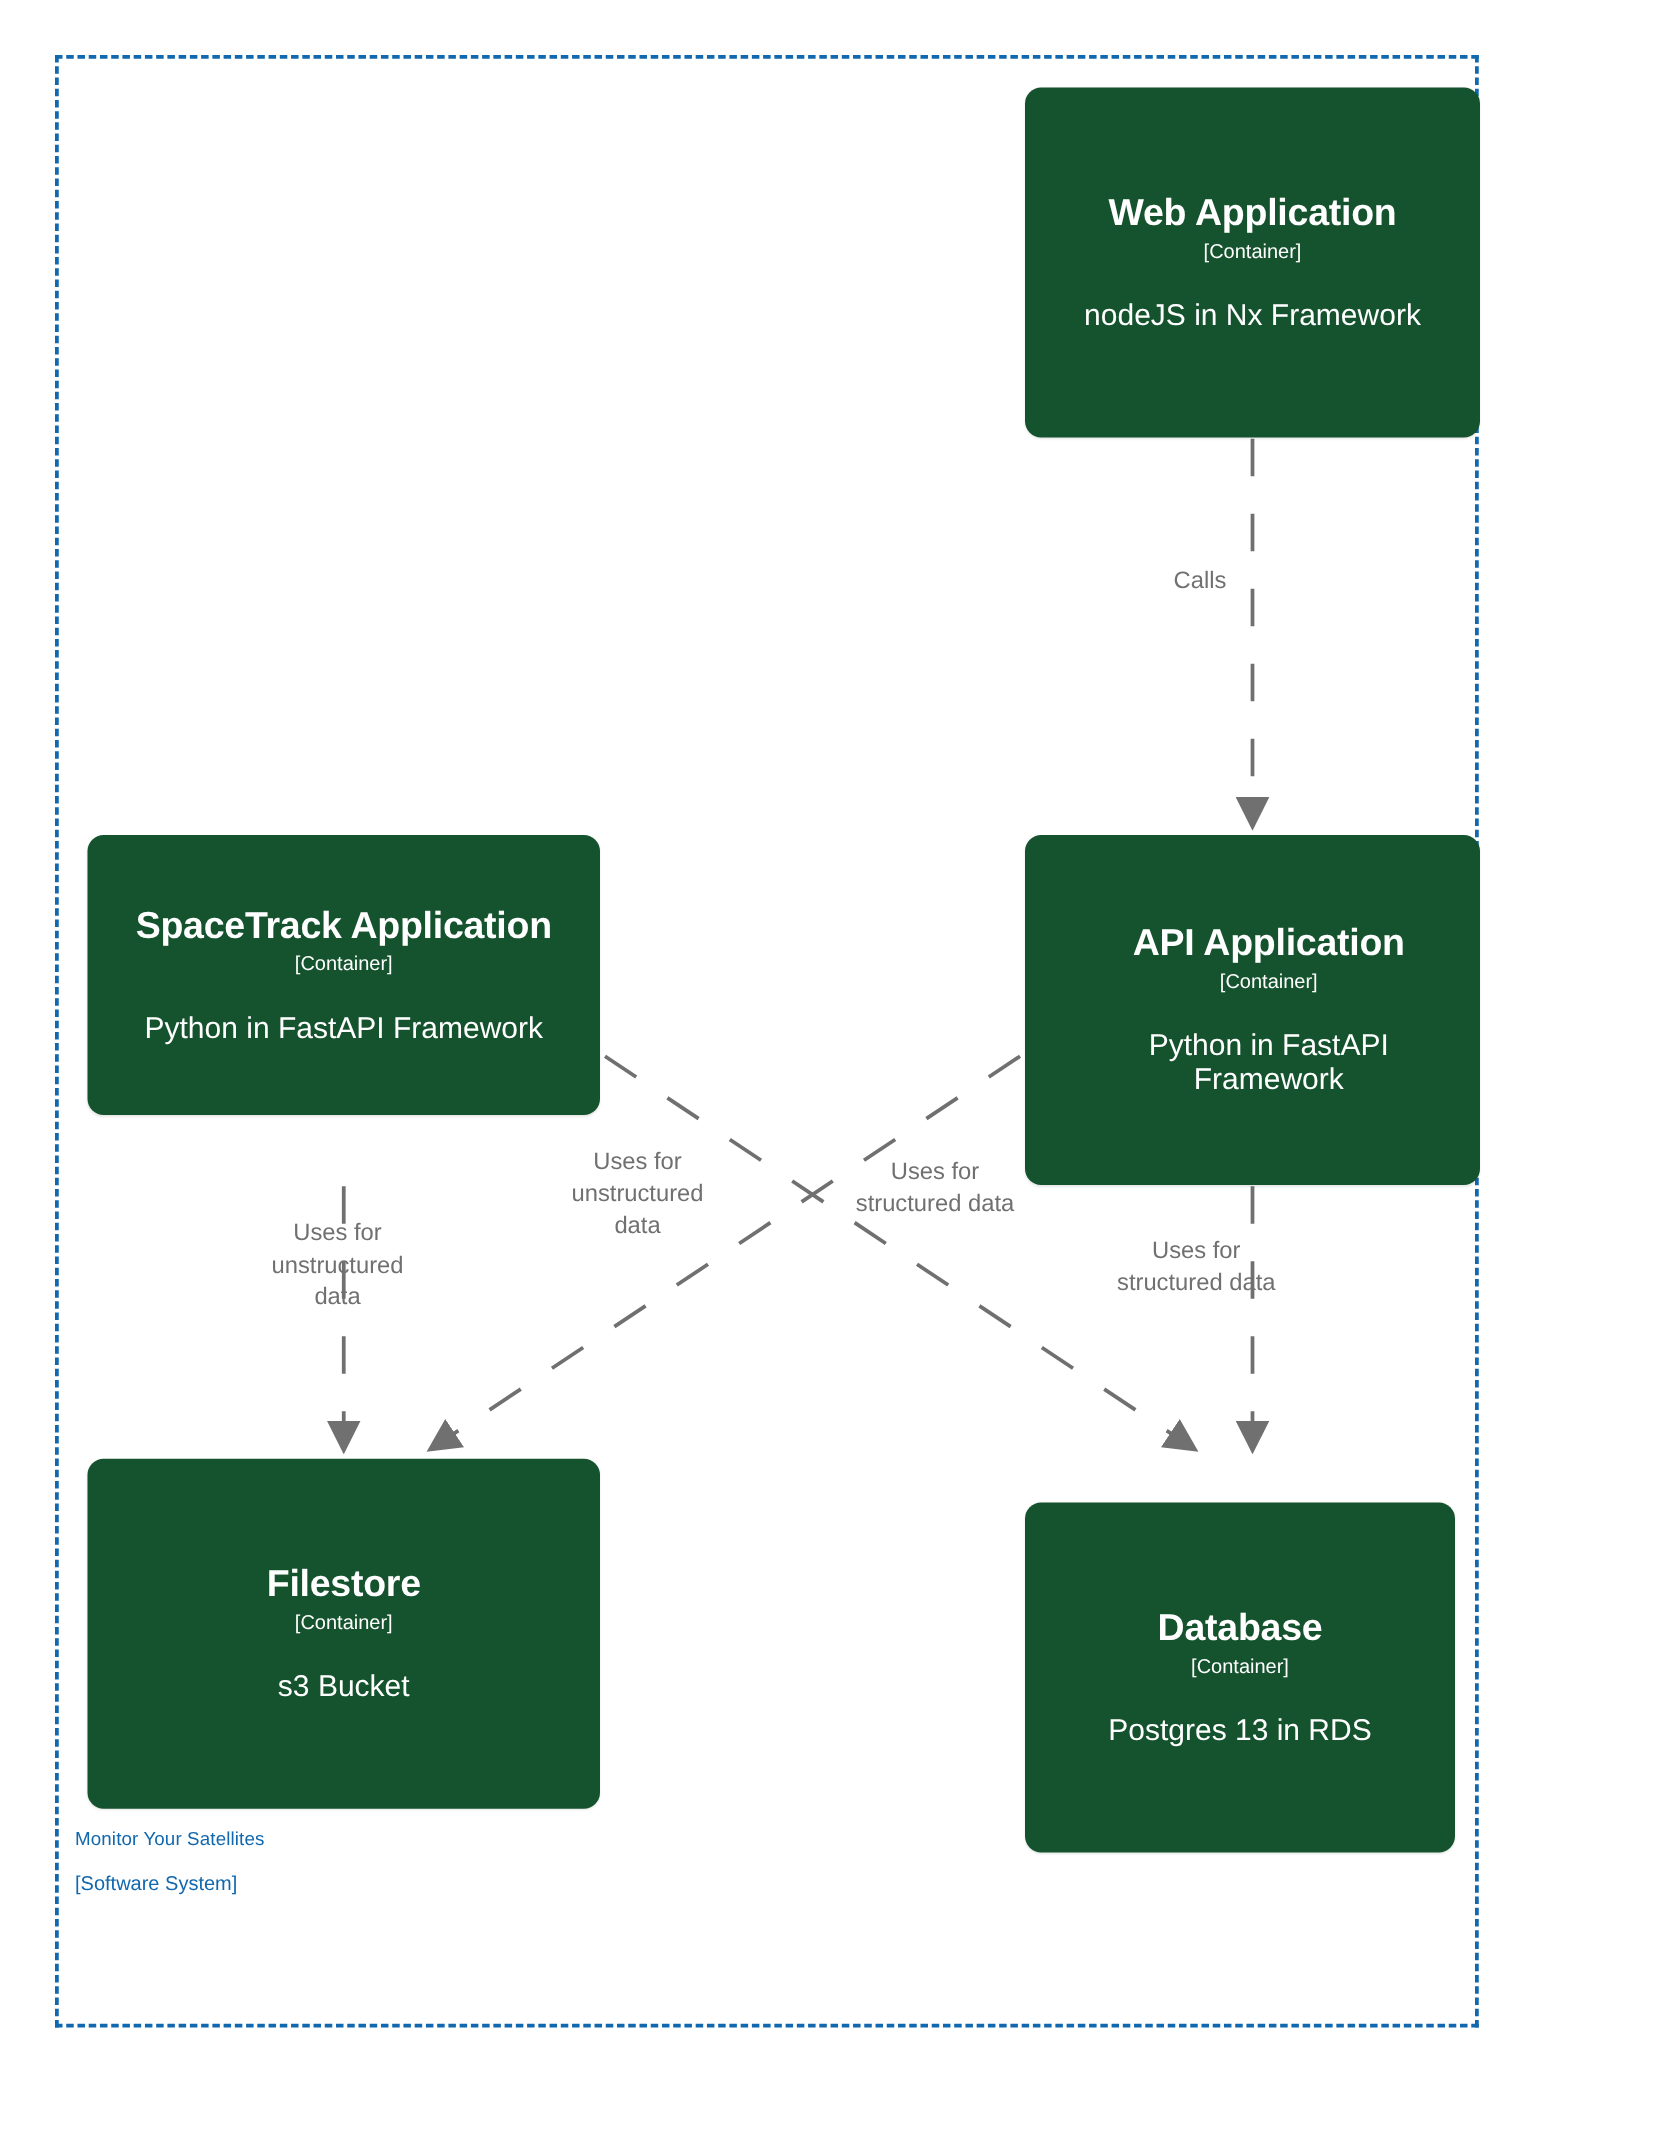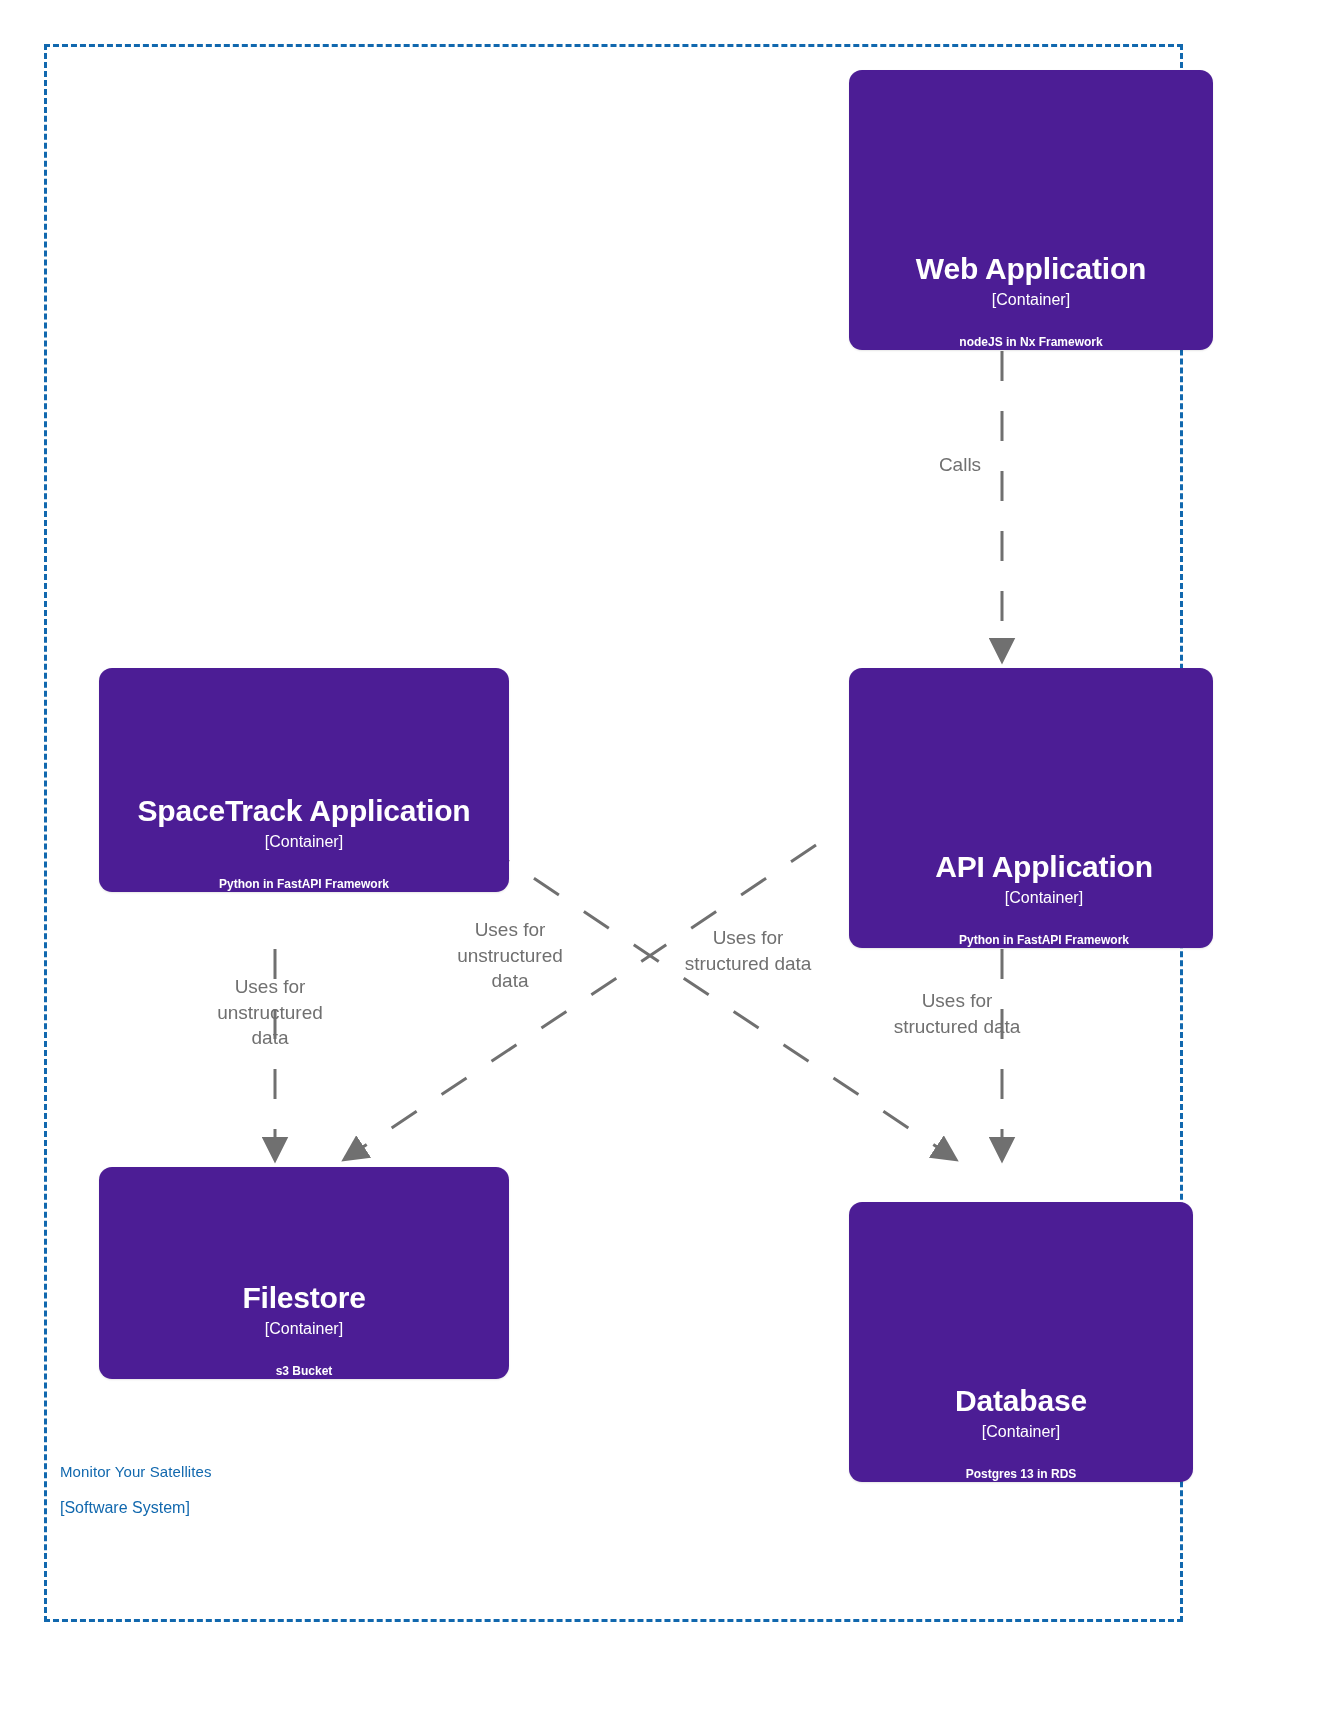--- a/index.html
+++ b/index.html
@@ -51,56 +51,55 @@
   .boundary-label .b-sub {
     display: block;
     font-size: 16px;
     font-weight: 400;
     margin-top: 19px;
   }
 
   
   .node {
     position: absolute;
-    background: #4c1d95;
+    background: #14532d;
     border-radius: 13px;
     box-sizing: border-box;
     display: flex;
     flex-direction: column;
     align-items: center;
-    justify-content: flex-end;
+    justify-content: center;
     color: #ffffff;
     text-align: center;
     padding: 0 18px;
     box-shadow: 0 1px 2px rgba(0,0,0,0.10);
-    margin-left: 29px;
   }
   .node .n-name {
     font-size: 30px;
     font-weight: bold;
     line-height: 1.1;
     letter-spacing: -0.2px;
   }
   .node .n-type {
     font-size: 16px;
     font-weight: 400;
     margin-top: 6px;
     line-height: 1.1;
   }
   .node .n-tech {
-    font-size: 12px;
-    font-weight: 700;
+    font-size: 24px;
+    font-weight: 400;
     margin-top: 28px;
     line-height: 1.15;
   }
 
   #node-web       { left: 820px;  top: 70px;   width: 364px; height: 280px; }
   #node-spacetrack{ left: 70px;   top: 668px;  width: 410px; height: 224px; }
   #node-api       { left: 820px;  top: 668px;  width: 364px; height: 280px; padding-left: 44px; }
-  #node-filestore { left: 70px;   top: 1167px; width: 410px; height: 212px; }
+  #node-filestore { left: 70px;   top: 1167px; width: 410px; height: 280px; }
   #node-database  { left: 820px;  top: 1202px; width: 344px; height: 280px; }
 
   
   #node-web .inner, #node-spacetrack .inner, #node-api .inner,
   #node-filestore .inner, #node-database .inner {
     width: 100%;
   }
 
   
   svg.links {

